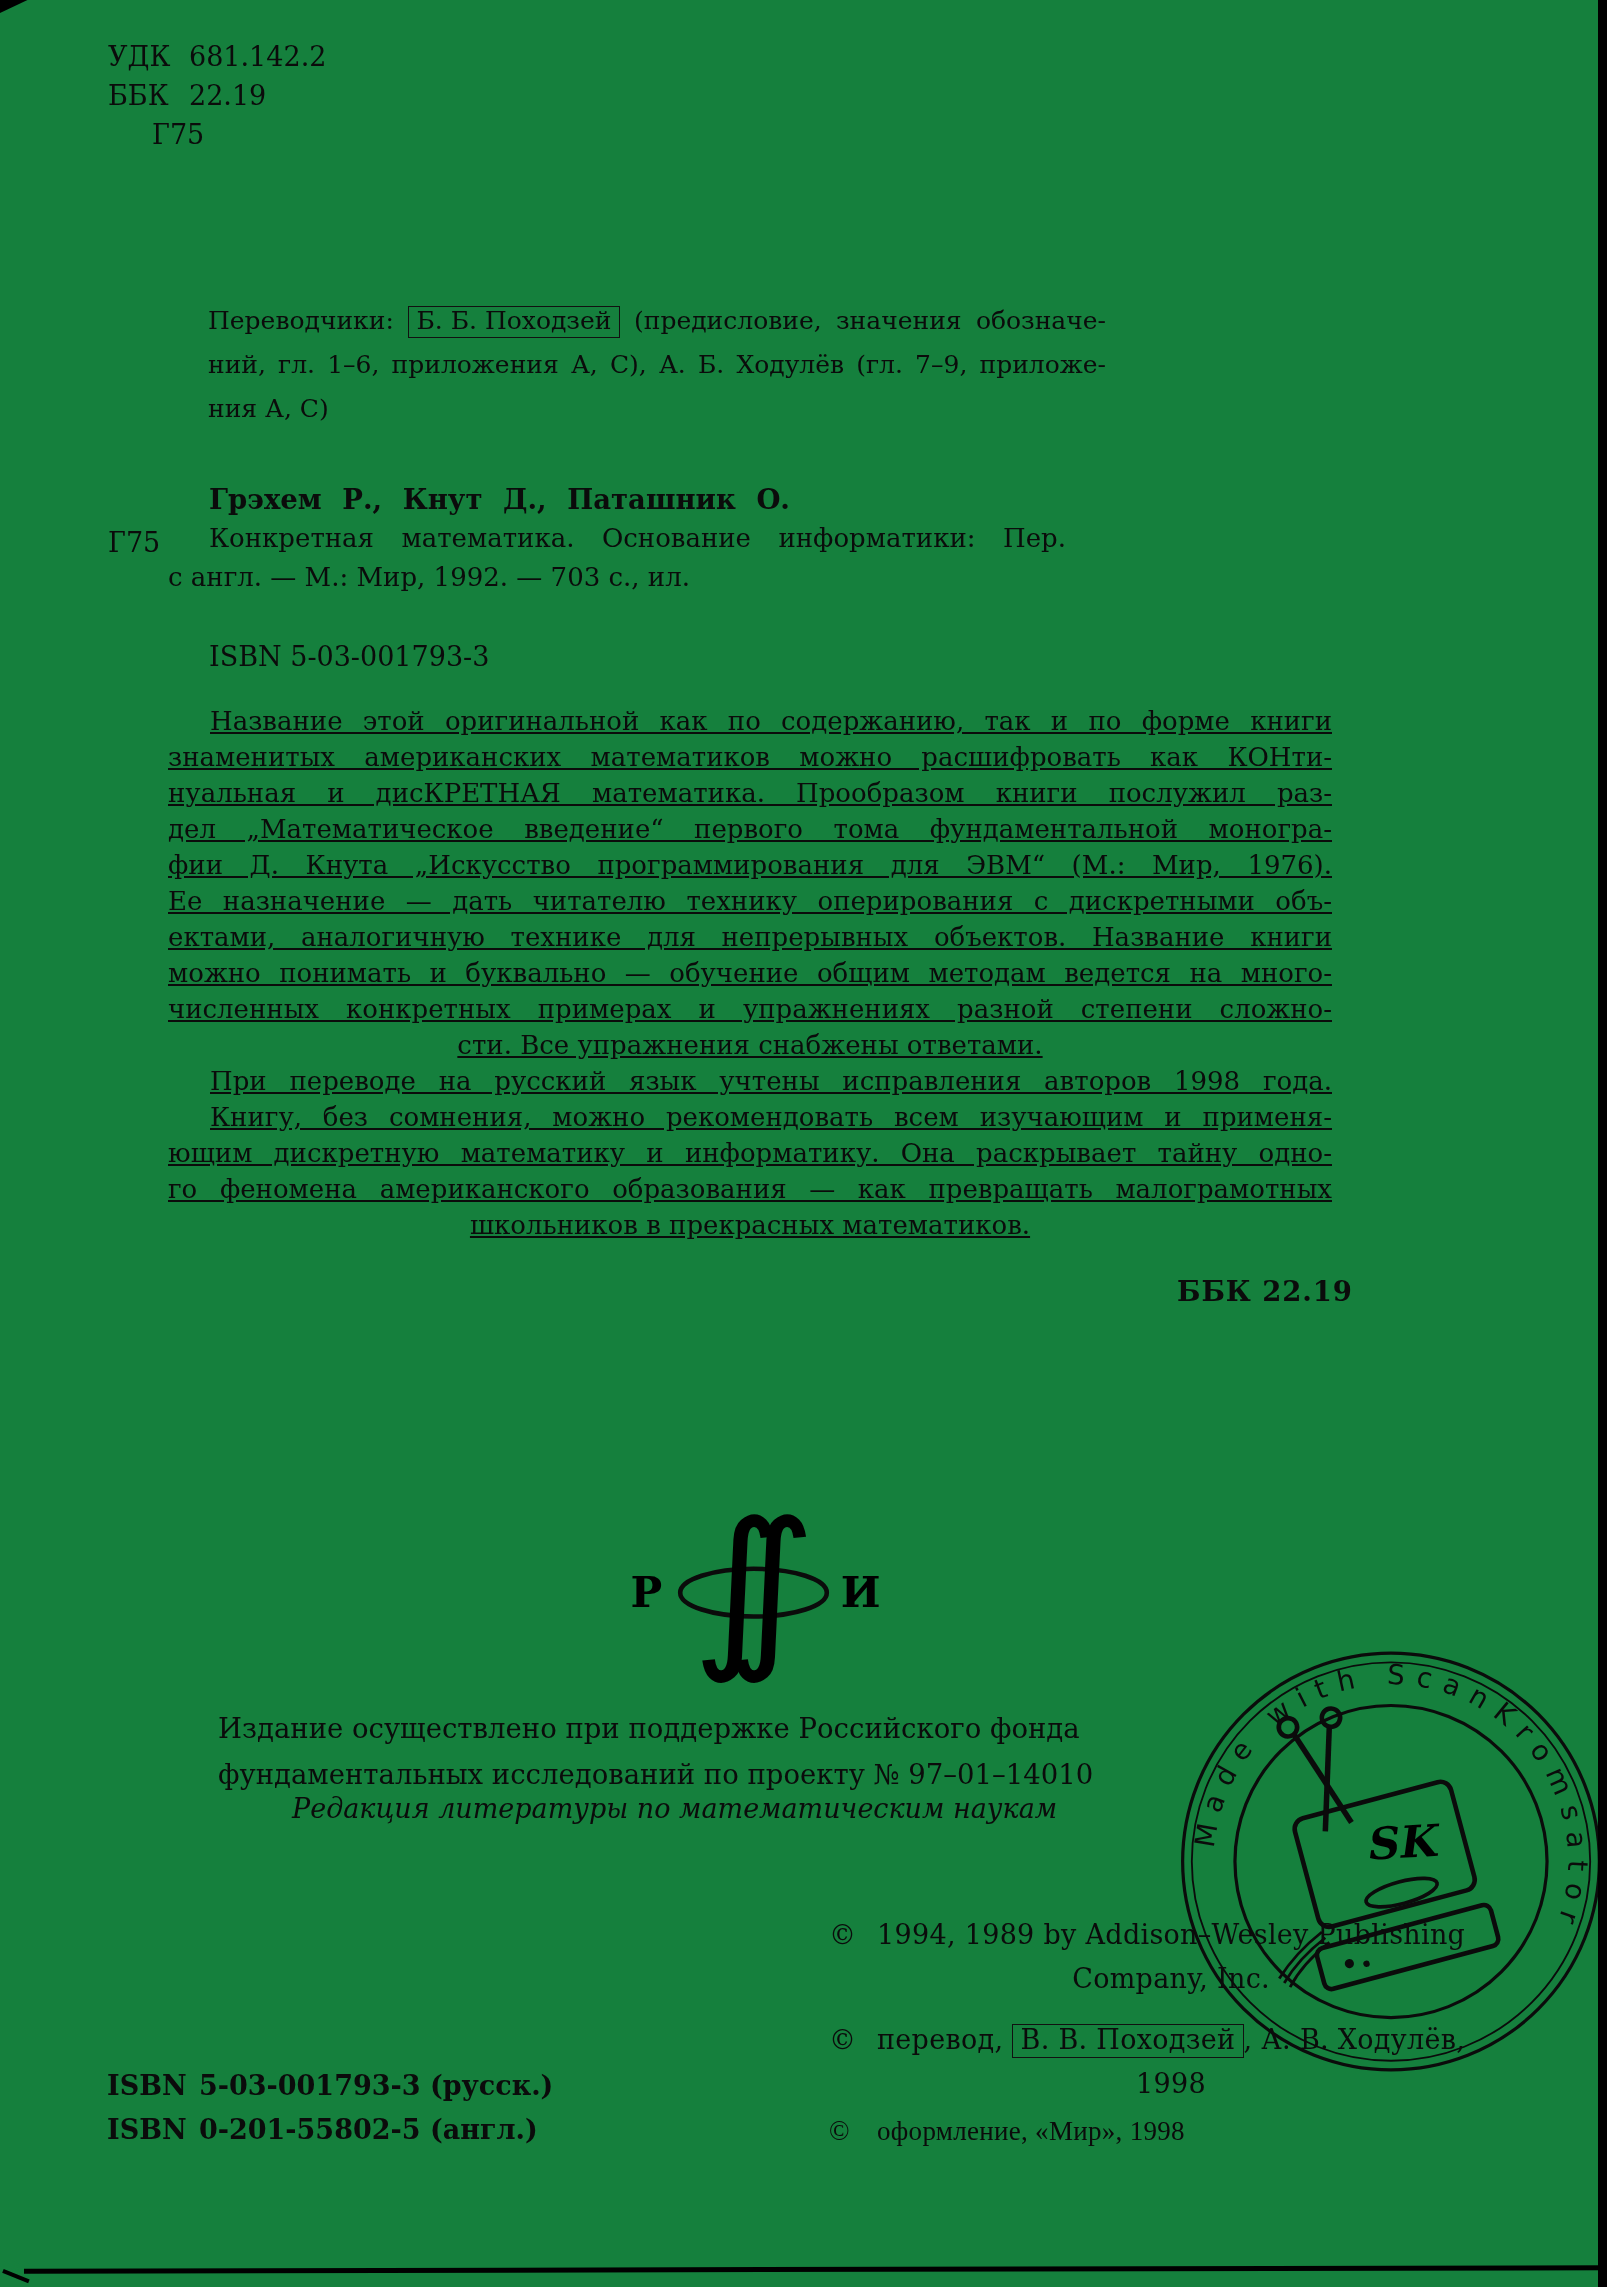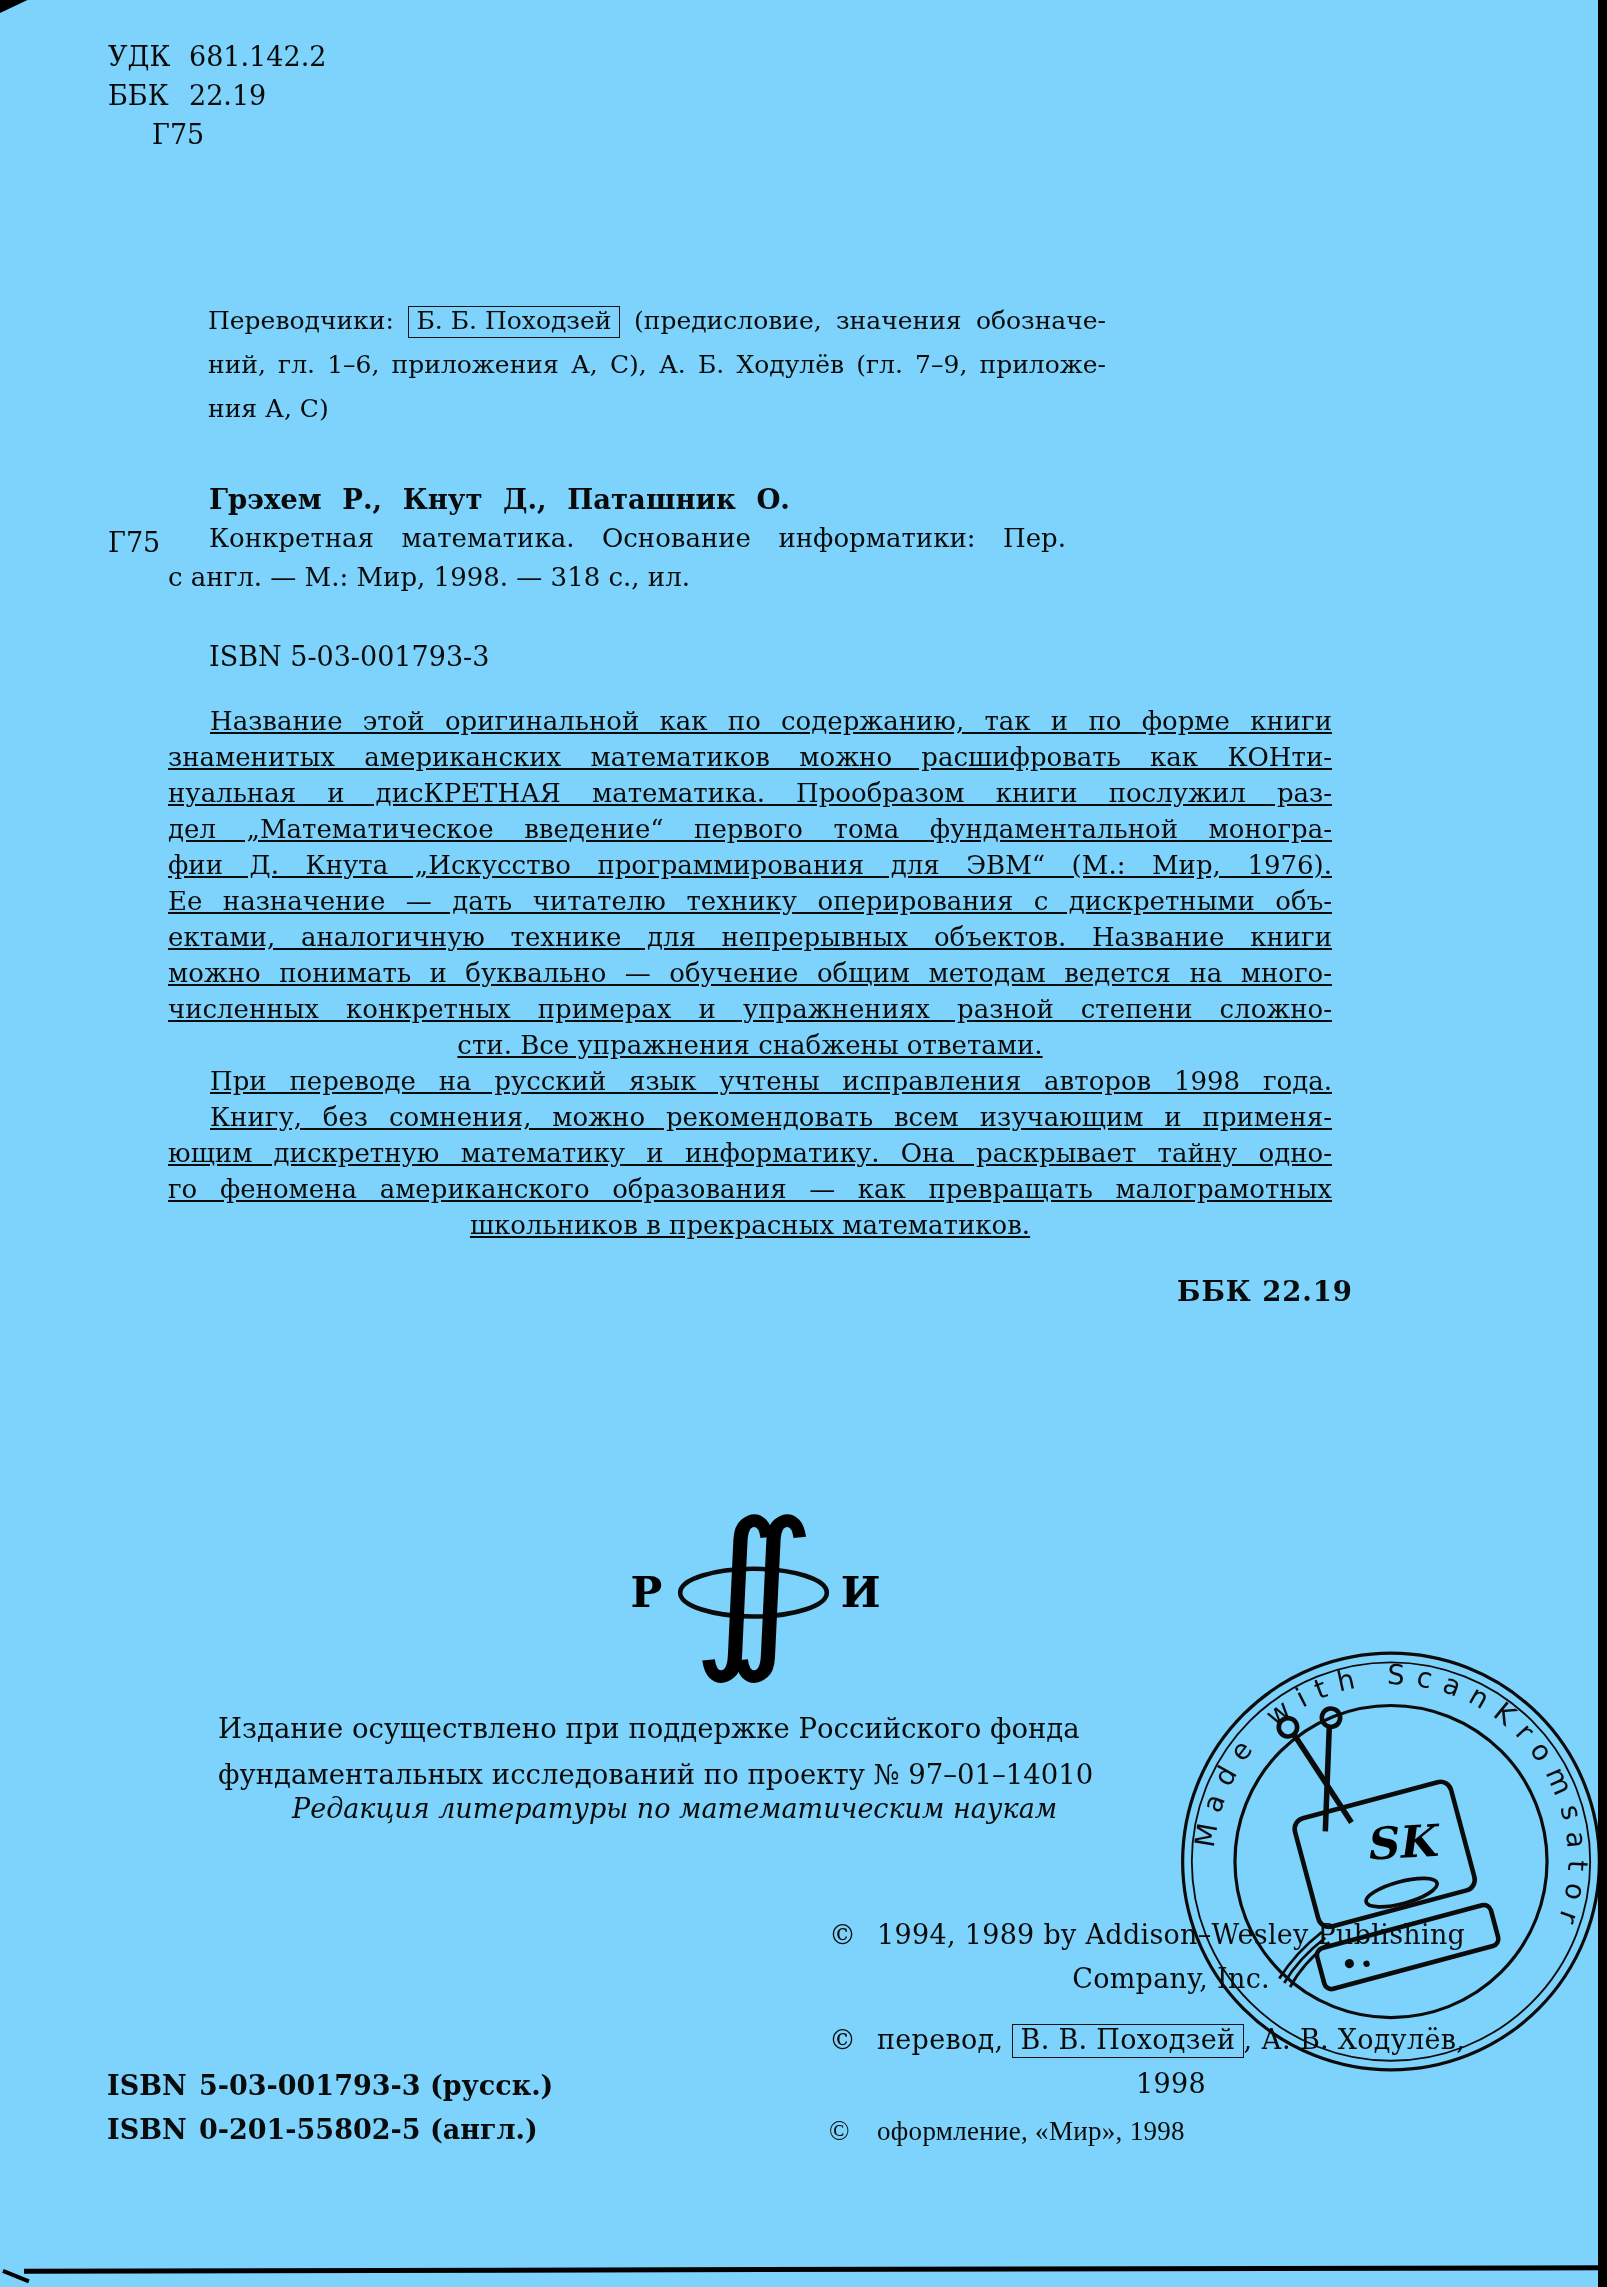--- a/index.html
+++ b/index.html
@@ -1,17 +1,17 @@
 <!DOCTYPE html>
 <html style="font-size:14.7px"><head>
 <meta charset="utf-8">
 <style>
   html,body{margin:0;padding:0;background:#9a9a9a;}
   .page{
-    position:relative;width:1607px;height:2288px;background:#7dd3fc;
+    position:relative;width:1607px;height:2288px;background:#15803d;
     font-family:"DejaVu Serif",serif;color:#0b0b0b;overflow:hidden;
   }
   .abs{position:absolute;}
   .jl{text-align:justify;text-align-last:justify;}
   .pl{text-align:left;}
   .b{font-weight:bold;}
   .boxed{display:inline-block;border:1.8px solid #111;padding:0 7.3px 2.8px;line-height:1.1;}
   
   .codes{left:108px;top:37px;font-size:27px;line-height:39px;}
   .codes .lab{display:inline-block;width:81px;}
@@ -63,21 +63,21 @@
 
   <div class="abs translators">
     <div class="jl"><span>Переводчики: </span><span class="boxed">Б. Б. Походзей</span><span> (предисловие, значения обозначе-</span></div>
     <div class="jl">ний, гл. 1–6, приложения А, С), А. Б. Ходулёв (гл. 7–9, приложе-</div>
     <div class="pl">ния А, С)</div>
   </div>
 
   <div class="abs authors b">Грэхем Р., Кнут Д., Паташник О.</div>
   <div class="abs g75-side">Г75</div>
   <div class="abs entry1 jl">Конкретная математика. Основание информатики: Пер.</div>
-  <div class="abs entry2">с англ. — М.: Мир, 1998. — 318 с., ил.</div>
+  <div class="abs entry2">с англ. — М.: Мир, 1992. — 703 с., ил.</div>
   <div class="abs isbn-top">ISBN 5-03-001793-3</div>
 
   <div class="abs annotation">
     <div class="al jl ind">Название этой оригинальной как по содержанию, так и по форме книги</div>
     <div class="al jl">знаменитых американских математиков можно расшифровать как КОНти-</div>
     <div class="al jl">нуальная и дисКРЕТНАЯ математика. Прообразом книги послужил раз-</div>
     <div class="al jl">дел „Математическое введение“ первого тома фундаментальной моногра-</div>
     <div class="al jl">фии Д. Кнута „Искусство программирования для ЭВМ“ (М.: Мир, 1976).</div>
     <div class="al jl">Ее назначение — дать читателю технику оперирования с дискретными объ-</div>
     <div class="al jl">ектами, аналогичную технике для непрерывных объектов. Название книги</div>

